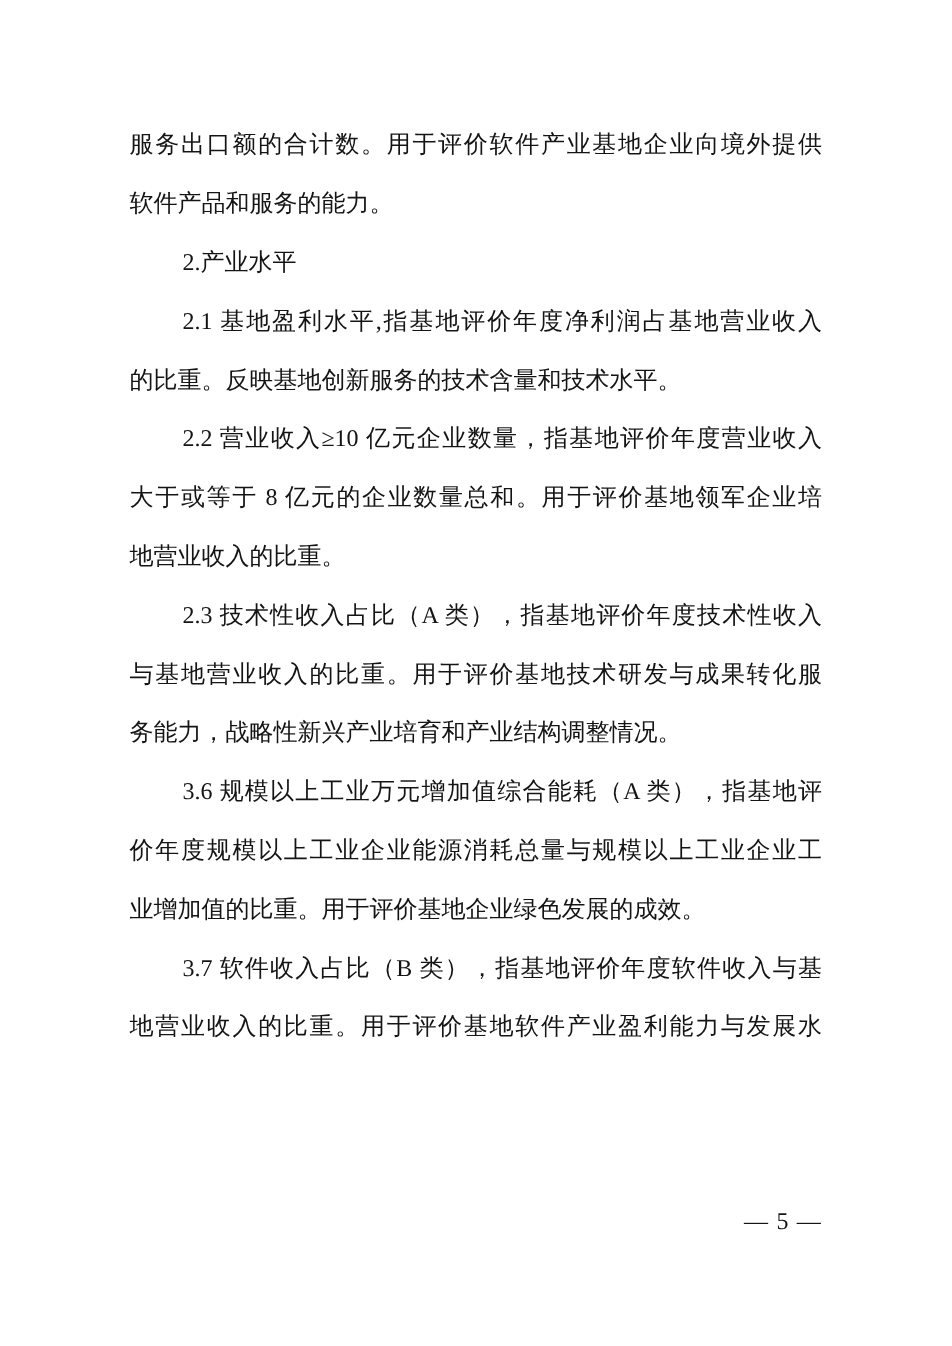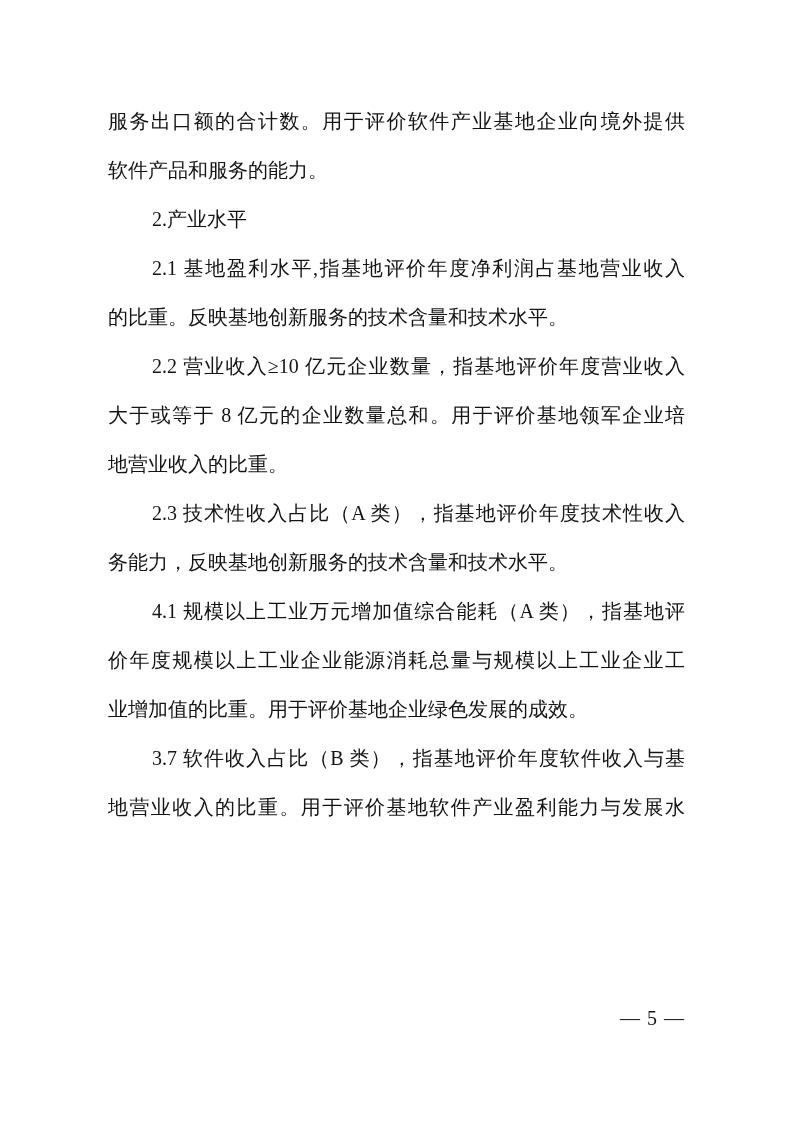--- a/index.html
+++ b/index.html
@@ -67,26 +67,27 @@
     </div>
 
     <div class="para">
       <div class="line full indent">2.2 营业收入≥10 亿元企业数量，指基地评价年度营业收入</div>
       <div class="line full">大于或等于 8 亿元的企业数量总和。用于评价基地领军企业培</div>
       <div class="line">地营业收入的比重。</div>
     </div>
 
     <div class="para">
       <div class="line full indent">2.3 技术性收入占比（A 类），指基地评价年度技术性收入</div>
-      <div class="line">务能力，反映基地创新服务的技术含量和技术水平。</div>
+      <div class="line full">与基地营业收入的比重。用于评价基地技术研发与成果转化服</div>
+      <div class="line">务能力，战略性新兴产业培育和产业结构调整情况。</div>
     </div>
 
 
     <div class="para">
-      <div class="line full indent">4.1 规模以上工业万元增加值综合能耗（A 类），指基地评</div>
+      <div class="line full indent">3.6 规模以上工业万元增加值综合能耗（A 类），指基地评</div>
       <div class="line full">价年度规模以上工业企业能源消耗总量与规模以上工业企业工</div>
       <div class="line">业增加值的比重。用于评价基地企业绿色发展的成效。</div>
     </div>
 
     <div class="para">
       <div class="line full indent">3.7 软件收入占比（B 类），指基地评价年度软件收入与基</div>
       <div class="line full">地营业收入的比重。用于评价基地软件产业盈利能力与发展水</div>
     </div>
 
   </main>

